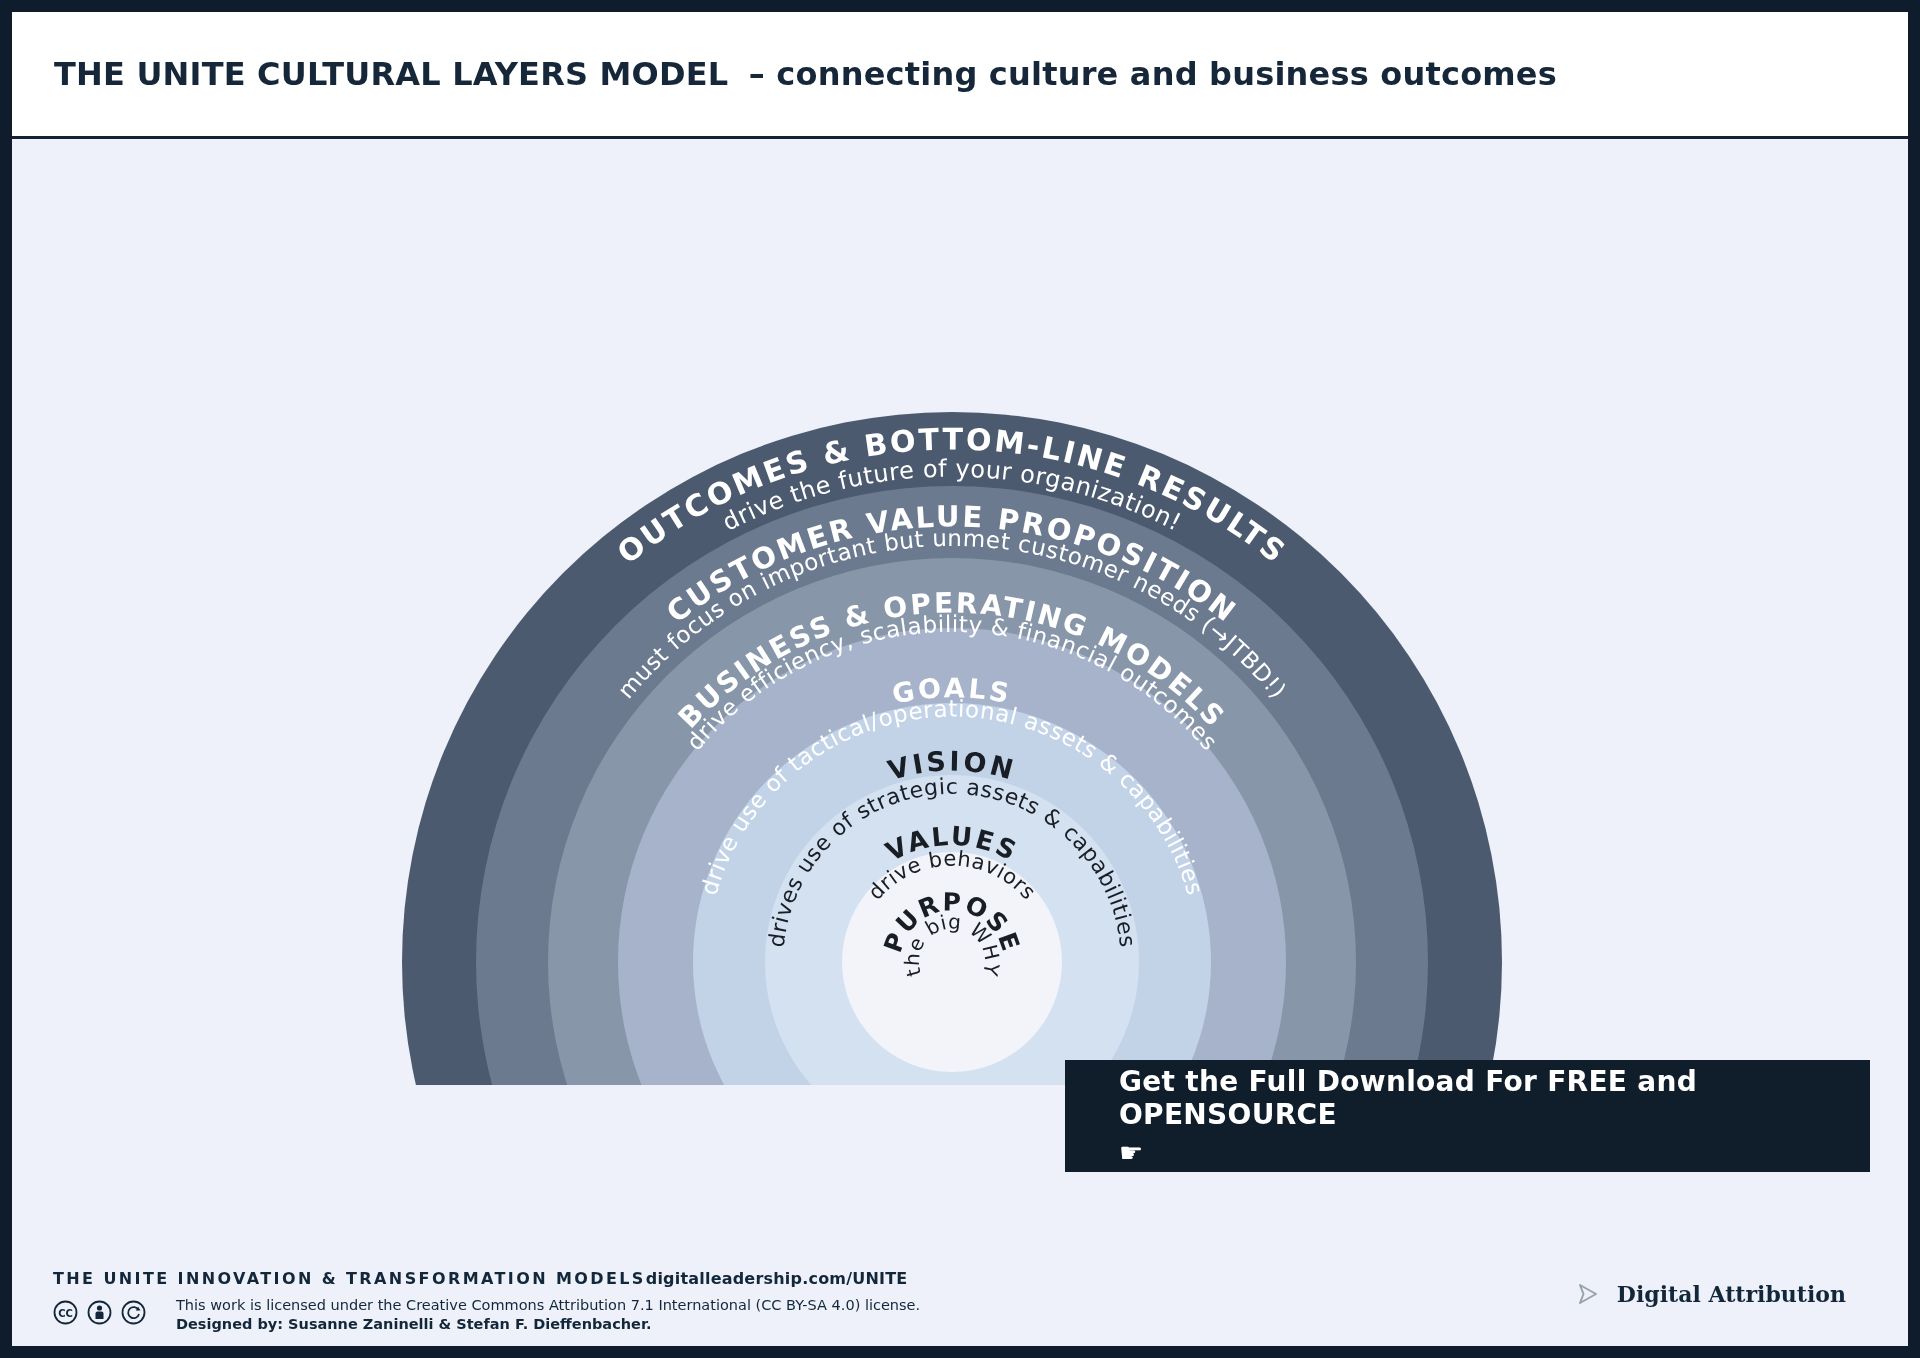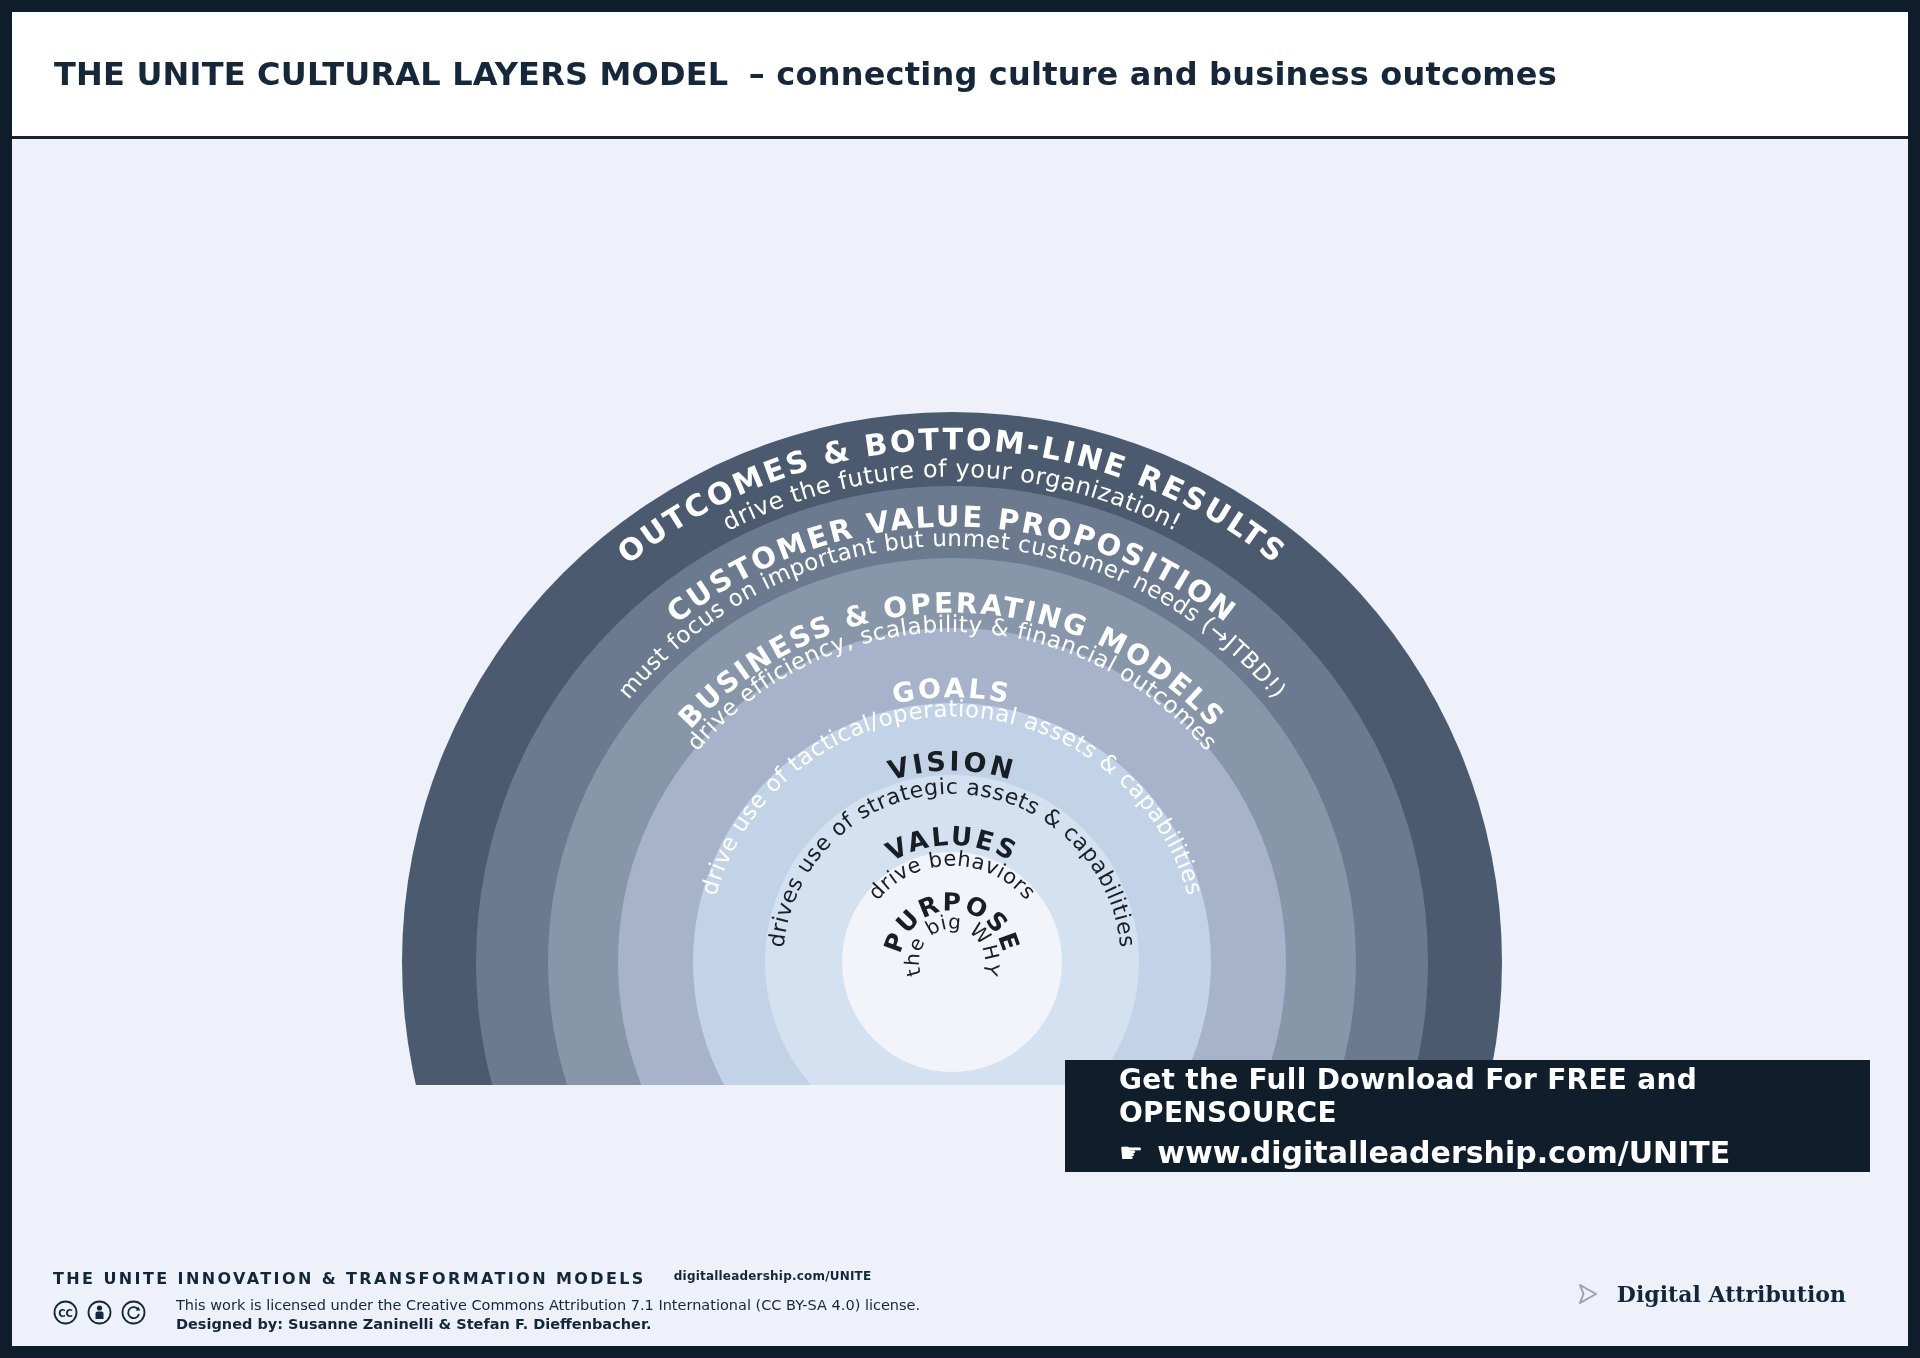--- a/index.html
+++ b/index.html
@@ -20,21 +20,21 @@
   .dl-box{position:absolute;left:1053px;top:921px;width:805px;height:112px;background:#101d2b;
           color:#ffffff;display:flex;flex-direction:column;justify-content:center;padding-left:54px;
           box-sizing:border-box;}
   .dl-line1{font-size:28px;font-weight:bold;letter-spacing:0.3px;}
   .dl-line2{font-size:30px;font-weight:bold;margin-top:6px;display:flex;align-items:center;}
   .dl-hand{font-size:27px;margin-right:14px;font-weight:normal;}
 
   .footer{position:absolute;left:41px;top:1130px;color:#13273a;}
   .f-line1{display:flex;align-items:flex-start;}
   .f-series{font-size:16px;font-weight:bold;letter-spacing:2.4px;}
-  .f-link{font-size:12px;font-weight:bold;margin-left:28px;letter-spacing:0.2px;}
+  .f-link{font-size:16px;font-weight:bold;letter-spacing:0.2px;}
   .f-row2{display:flex;margin-top:9px;align-items:flex-start;}
   .cc-icons{display:flex;gap:9px;align-items:flex-start;margin-top:3px;}
   .f-texts{margin-left:30px;}
   .f-license{font-size:14.5px;}
   .f-designed{font-size:14.5px;font-weight:bold;margin-top:3px;}
 
   .logo{position:absolute;right:62px;top:1140px;display:flex;align-items:center;}
   .logo-text{font-family:"DejaVu Serif",serif;font-weight:bold;font-size:22px;color:#13273a;margin-left:14px;}
 </style>
 </head>
@@ -115,21 +115,20 @@
           <textPath href="#a-t6" startOffset="50%">PURPOSE</textPath></text>
         <text class="arcS dark" font-size="20" letter-spacing="0.5" text-anchor="middle">
           <textPath href="#a-s6" startOffset="50%">the big WHY</textPath></text>
       </g>
     </svg>
 
     <div class="dl-box">
       <div class="dl-line1">Get the Full Download For FREE and OPENSOURCE</div>
       <div class="dl-line2">
         <span class="dl-hand">☛</span>
-        <span>www.digitalleadership.com/UNITE</span>
       </div>
     </div>
 
     <div class="footer">
       <div class="f-line1">
         <span class="f-series">THE UNITE INNOVATION &amp; TRANSFORMATION MODELS</span>
         <span class="f-link">digitalleadership.com/UNITE</span>
       </div>
       <div class="f-row2">
         <div class="cc-icons">

